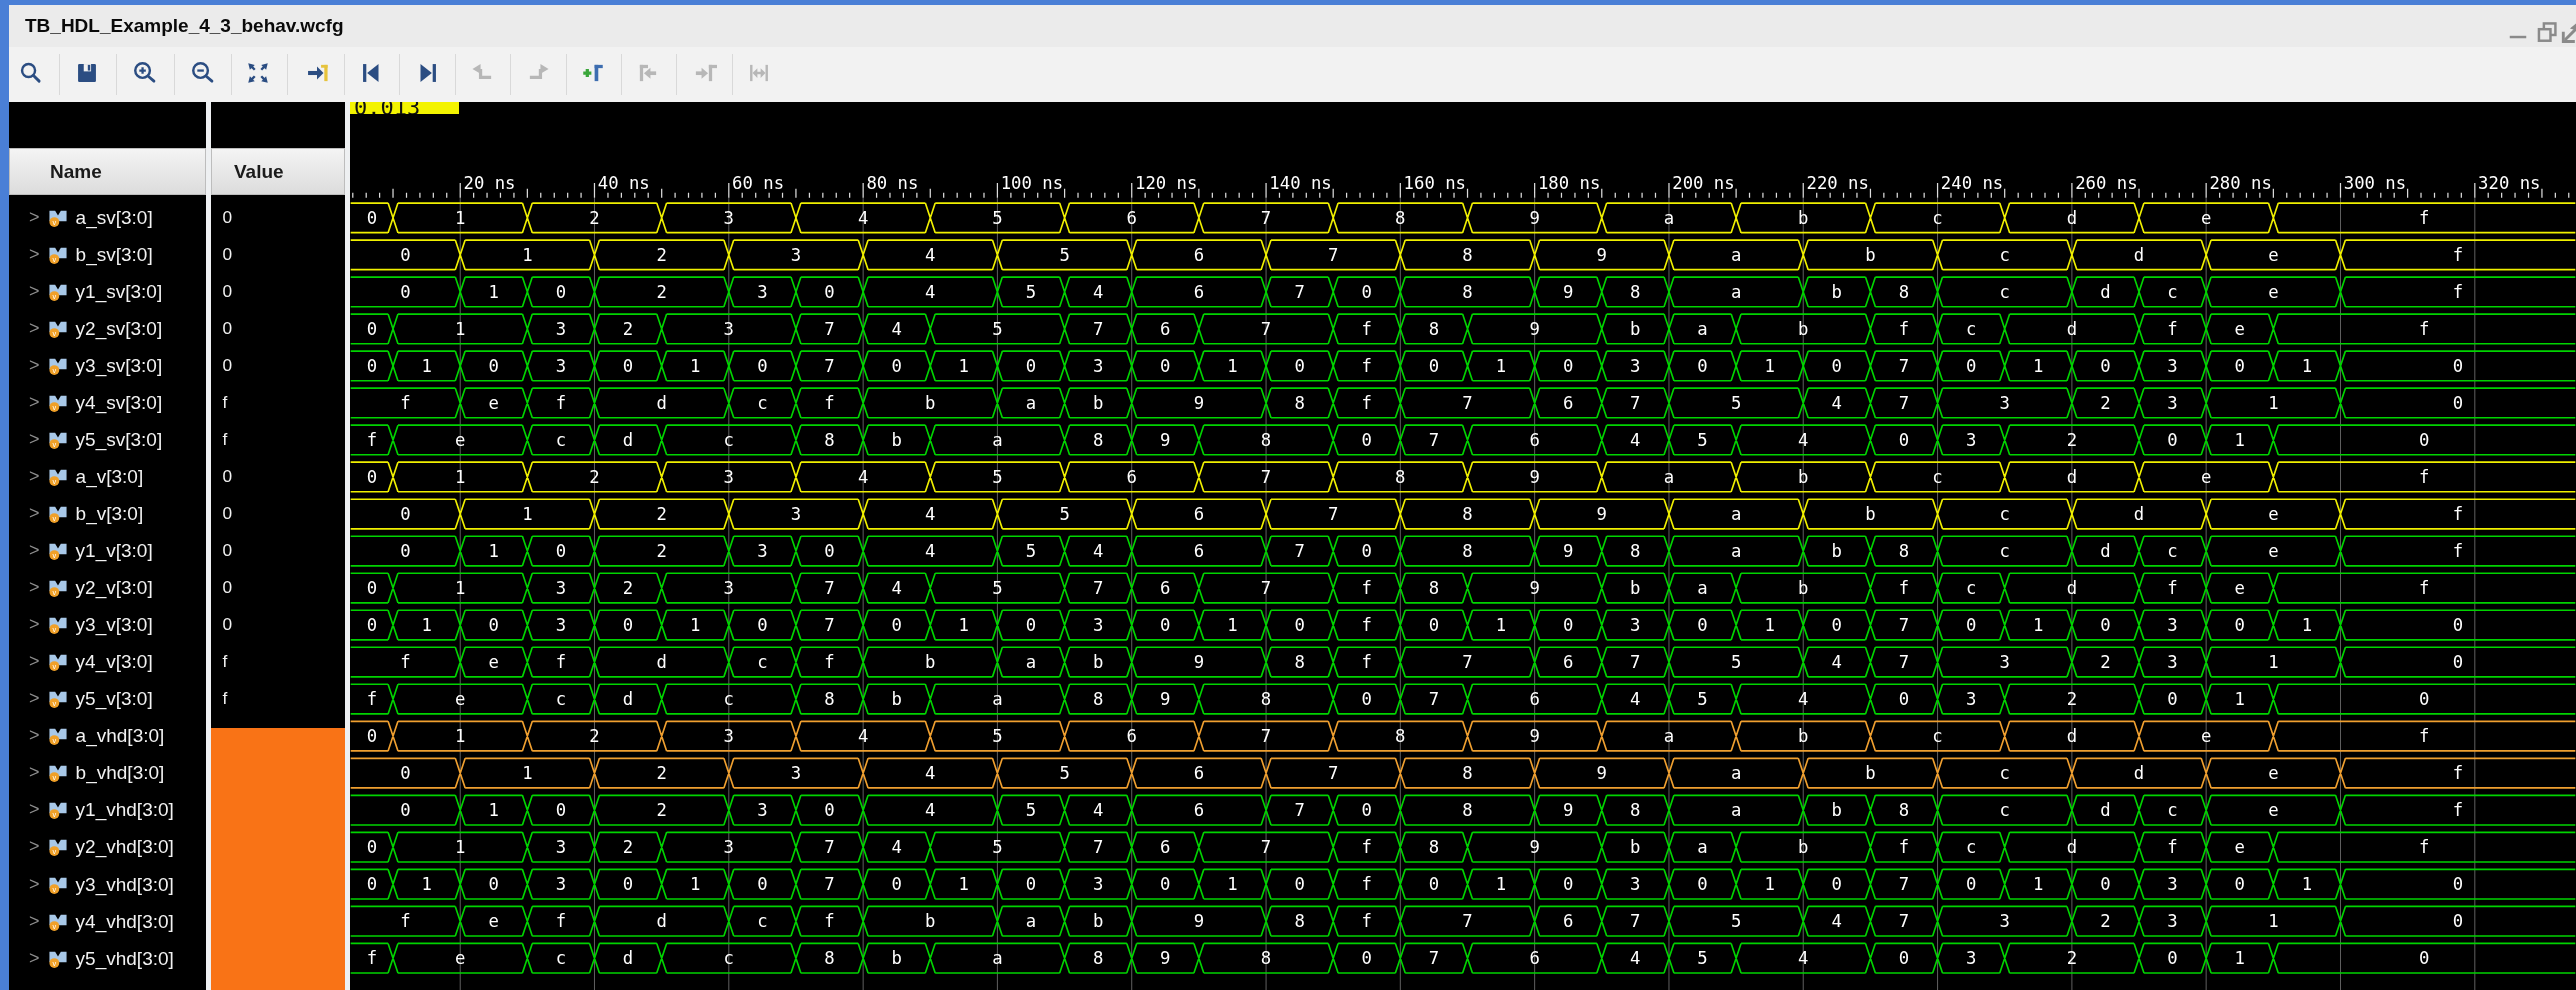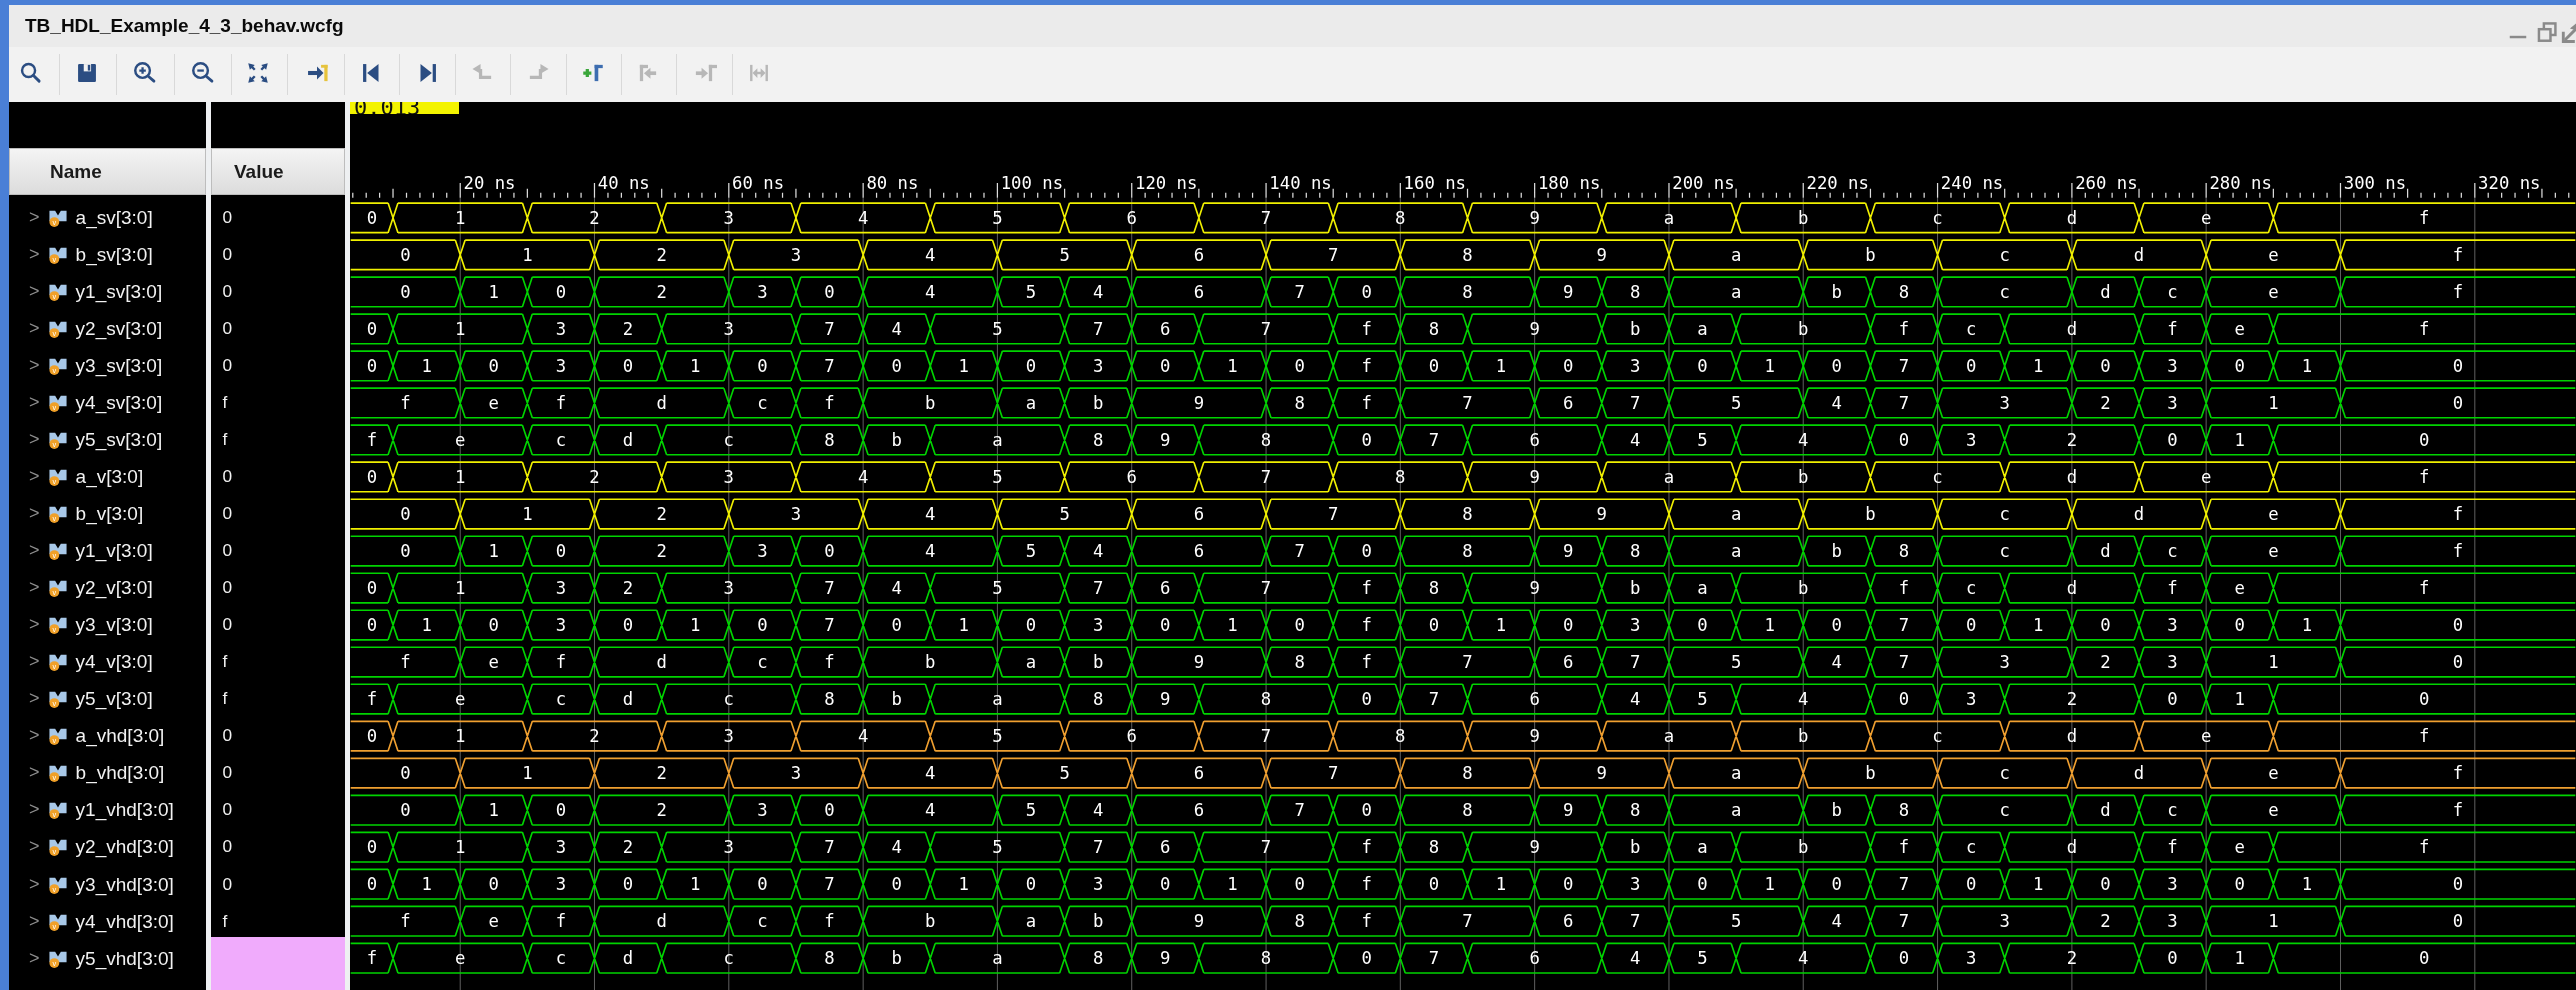--- a/index.html
+++ b/index.html
@@ -1,33 +1,33 @@
 <!DOCTYPE html>
 <html style="font-size:13px"><head>
 <meta charset="utf-8">
 <style>
   html,body{margin:0;padding:0;background:#777;}
-  #app{position:relative;width:2576px;height:991px;overflow:hidden;background:#f0abfc;
+  #app{position:relative;width:2576px;height:991px;overflow:hidden;background:#f97316;
        font-family:"Liberation Sans",sans-serif;}
   
   #top-border{position:absolute;left:0;top:0;width:2576px;height:5px;background:#4a7fd6;}
   #left-border{position:absolute;left:0;top:5px;width:9px;height:986px;background:#4a7fd6;}
   #titlebar{position:absolute;left:0;top:5px;width:2576px;height:42px;background:#ebebeb;
             border-bottom:0.8px solid #d6d6d6;}
   #title{position:absolute;left:25px;top:0;height:42px;line-height:42px;font-size:19px;
          font-weight:bold;color:#0a0a0a;}
   .winbtn{position:absolute;top:15px;width:28px;height:25px;background:none;border:none;padding:0;cursor:default;}
   
   #toolbar{position:absolute;left:9px;top:47px;width:2567px;height:55px;background:#f2f2f2;
            border-bottom:0.8px solid #cfcfcf;}
   .tbtn{position:absolute;top:5px;width:46px;height:44px;background:none;border:none;padding:0;}
   .tsep{position:absolute;top:6.6px;width:0.8px;height:41px;background:#d9d9d9;}
   
   #name-panel{position:absolute;left:9px;top:102px;width:197px;height:889px;background:#000;overflow:hidden;}
-  #value-panel{position:absolute;left:211px;top:102px;width:134px;height:835px;background:#000;overflow:hidden;}
+  #value-panel{position:absolute;left:211px;top:102px;width:134px;height:626px;background:#000;overflow:hidden;}
   .splitter{position:absolute;top:102px;width:5px;height:889px;background:#eef0f2;}
   .colheader{position:absolute;top:46px;left:0;right:0;height:47px;
              background:linear-gradient(#f4f4f4,#dcdcdc);border:0.8px solid #bdbdbd;
              box-sizing:border-box;font-size:19px;font-weight:bold;color:#1b1b1b;line-height:45px;}
   #name-header{padding-left:40px;}
   #value-header{padding-left:22px;}
   .sigrow{position:absolute;left:0;width:100%;height:37px;display:flex;align-items:center;}
   .chev{margin-left:20px;color:#8f8f8f;font-size:18px;line-height:37px;width:18px;flex:0 0 auto;}
   .busicon{flex:0 0 auto;margin-right:6.6px;}
   .signame{color:#f2f2f2;font-size:19px;white-space:nowrap;}

